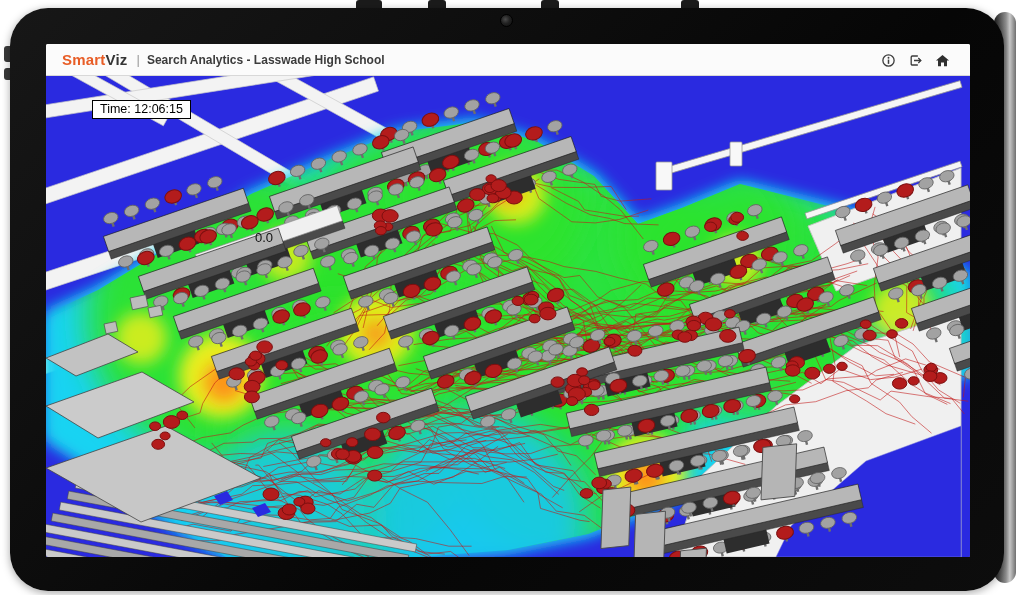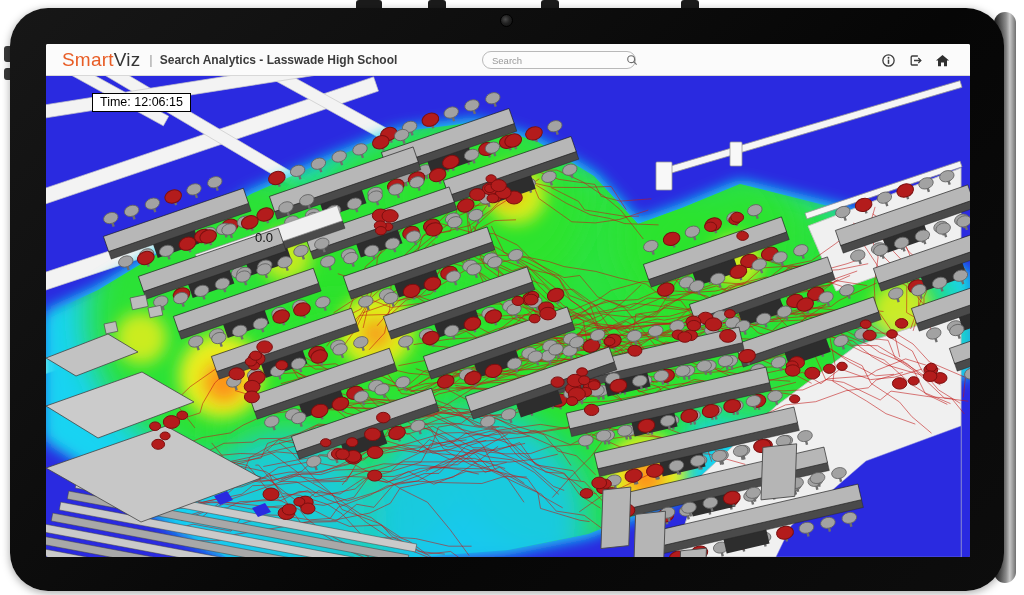--- a/index.html
+++ b/index.html
@@ -13,37 +13,37 @@
   .device-body{position:absolute;left:10px;top:8px;width:994px;height:583px;border-radius:38px;
     background:linear-gradient(135deg,#171717 0%,#060606 60%,#0d0d0d 100%);
     box-shadow:0 2px 8px rgba(0,0,0,0.35);}
   .camera{position:absolute;left:500px;top:14px;width:11px;height:11px;border-radius:50%;
     background:radial-gradient(circle at 40% 40%,#4a4a4a 0%,#222 45%,#0c0c0c 100%);border:1px solid #000;}
   
   .screen{position:absolute;left:46px;top:44px;width:924px;height:513px;background:#ffffff;
     border-radius:2px;overflow:hidden;}
   .appbar{position:relative;width:100%;height:32px;background:#fbfbfb;border-bottom:1px solid #d8d8d8;
     display:flex;align-items:center;box-sizing:border-box;padding-left:16px;}
-  .logo{font-size:19px;font-weight:normal;letter-spacing:0.2px;white-space:nowrap;}
+  .logo{font-size:15px;font-weight:bold;letter-spacing:0.2px;white-space:nowrap;}
   .logo .lp{color:#e85d26;}
   .logo .ls{color:#353535;}
   .bar-sep{color:#9a9a9a;font-size:13px;margin:0 7px 0 9px;font-weight:normal;}
   .bar-title{font-size:12px;font-weight:bold;color:#3c3c3c;white-space:nowrap;}
   .searchbox{position:absolute;left:436px;top:7px;width:154px;height:18px;border:1px solid #b9b9b9;
     border-radius:9px;background:#fcfcfc;display:flex;align-items:center;box-sizing:border-box;}
   .searchbox input{flex:1;border:none;outline:none;background:transparent;font-size:9.5px;
     color:#444;padding:0 2px 0 9px;font-family:"Liberation Sans",sans-serif;}
   .searchbox input::placeholder{color:#999;}
   .search-glyph{margin-right:6px;display:flex;}
   .bar-icons{position:absolute;right:20px;top:8px;display:flex;gap:11px;align-items:center;}
   .bar-icon{width:16px;height:16px;display:flex;align-items:center;justify-content:center;cursor:pointer;}
   
   .scene{position:absolute;left:0;top:32px;width:924px;height:481px;background:#2a2ae0;}
   .scene svg{display:block;}
-  .time-label{position:absolute;left:46px;top:17px;background:#ffffff;border:1px solid #000;
+  .time-label{position:absolute;left:46px;top:24px;background:#ffffff;border:1px solid #000;
     padding:1px 7px 2px 7px;font-size:12.5px;color:#000;white-space:nowrap;}
 </style>
 </head>
 <body>
 
 <div class="stage">
 
   <div class="top-tab" style="left:356px;width:26px;"></div>
   <div class="top-tab" style="left:428px;width:18px;"></div>
   <div class="top-tab" style="left:541px;width:18px;"></div>
@@ -54,29 +54,20 @@
   <div class="device-body"></div>
   <div class="camera"></div>
 
   <div class="screen">
 
     <div class="appbar">
       <div class="logo"><span class="lp">Smart</span><span class="ls">Viz</span></div>
       <span class="bar-sep">|</span>
       <span class="bar-title">Search Analytics - Lasswade High School</span>
 
-      <div class="searchbox">
-        <input type="text" placeholder="Search" style="">
-        <span class="search-glyph">
-          <svg width="12" height="12" viewBox="0 0 14 14">
-            <circle cx="6" cy="6" r="4" fill="none" stroke="#6d6d6d" stroke-width="1.3"></circle>
-            <line x1="9" y1="9" x2="12.4" y2="12.4" stroke="#6d6d6d" stroke-width="1.3"></line>
-          </svg>
-        </span>
-      </div>
 
       <div class="bar-icons">
         <span class="bar-icon">
           <svg width="15" height="15" viewBox="0 0 16 16">
             <circle cx="8" cy="8" r="6" fill="none" stroke="#3c3c3c" stroke-width="1.4"></circle>
             <circle cx="8" cy="5.1" r="1" fill="#3c3c3c"></circle>
             <rect x="7.2" y="7" width="1.6" height="4.6" fill="#3c3c3c"></rect>
           </svg>
         </span>
         <span class="bar-icon">

